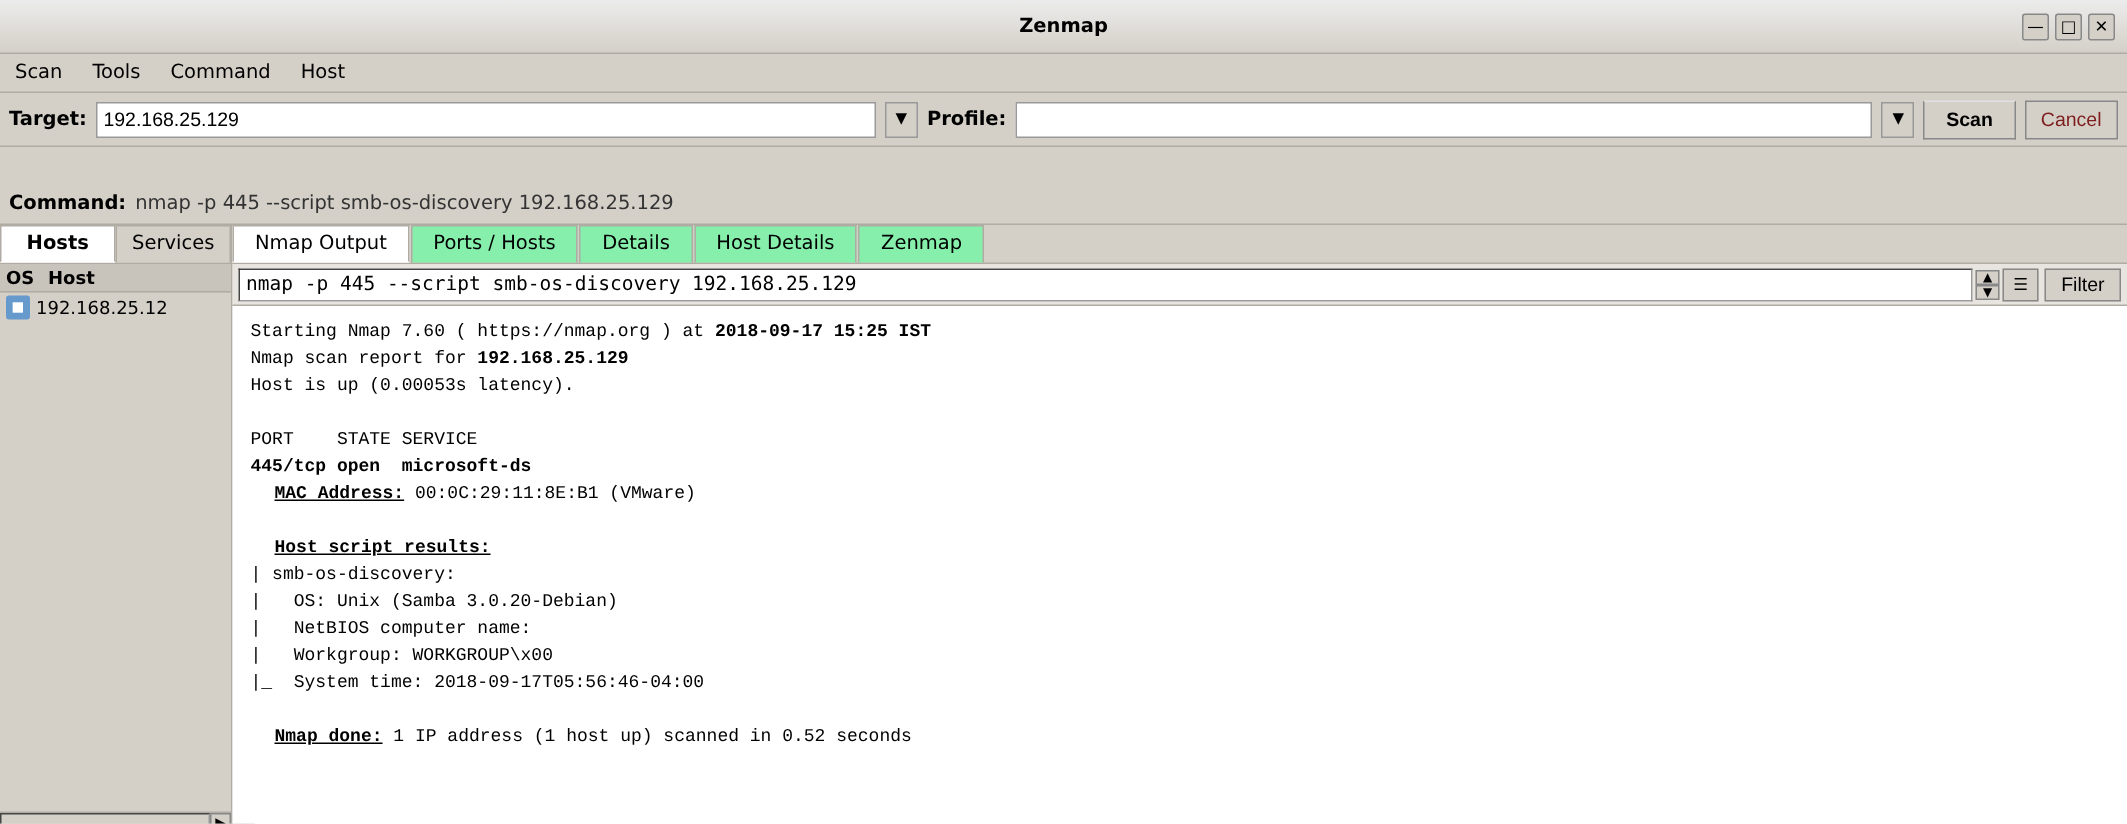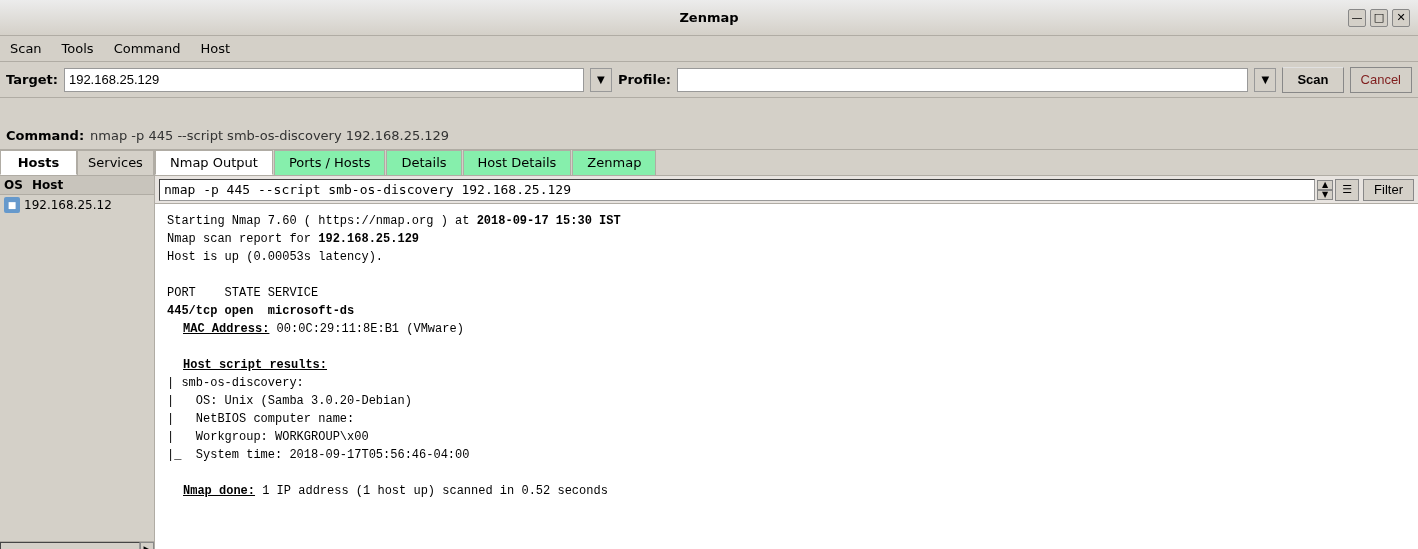--- a/index.html
+++ b/index.html
@@ -364,21 +364,21 @@
     </div>
     <div class="nmap-command-bar">
       <input class="nmap-command-input" type="text" value="nmap -p 445 --script smb-os-discovery 192.168.25.129" style="">
       <div class="nmap-cmd-btns">
         <div class="nmap-cmd-btn">▲</div>
         <div class="nmap-cmd-btn">▼</div>
       </div>
       <span style="width:24px;height:22px;background:#d4d0c8;border:1px solid #888;display:flex;align-items:center;justify-content:center;margin-left:2px;cursor:pointer;font-size:11px;">☰</span>
       <button class="details-btn">Filter</button>
     </div>
-    <div class="output-area" id="output-area">Starting Nmap 7.60 ( https://nmap.org ) at <b>2018-09-17 15:30 IST</b>
+    <div class="output-area" id="output-area">Starting Nmap 7.60 ( https://nmap.org ) at <b>2018-09-17 15:25 IST</b>
 Nmap scan report for <b>192.168.25.129</b>
 Host is up (0.00053s latency).
 
 PORT    STATE SERVICE
 <b>445/tcp open  microsoft-ds</b>
 <u><b>MAC Address:</b></u> 00:0C:29:11:8E:B1 (VMware)
 
 <u><b>Host script results:</b></u>
 | smb-os-discovery:
 |   OS: Unix (Samba 3.0.20-Debian)

